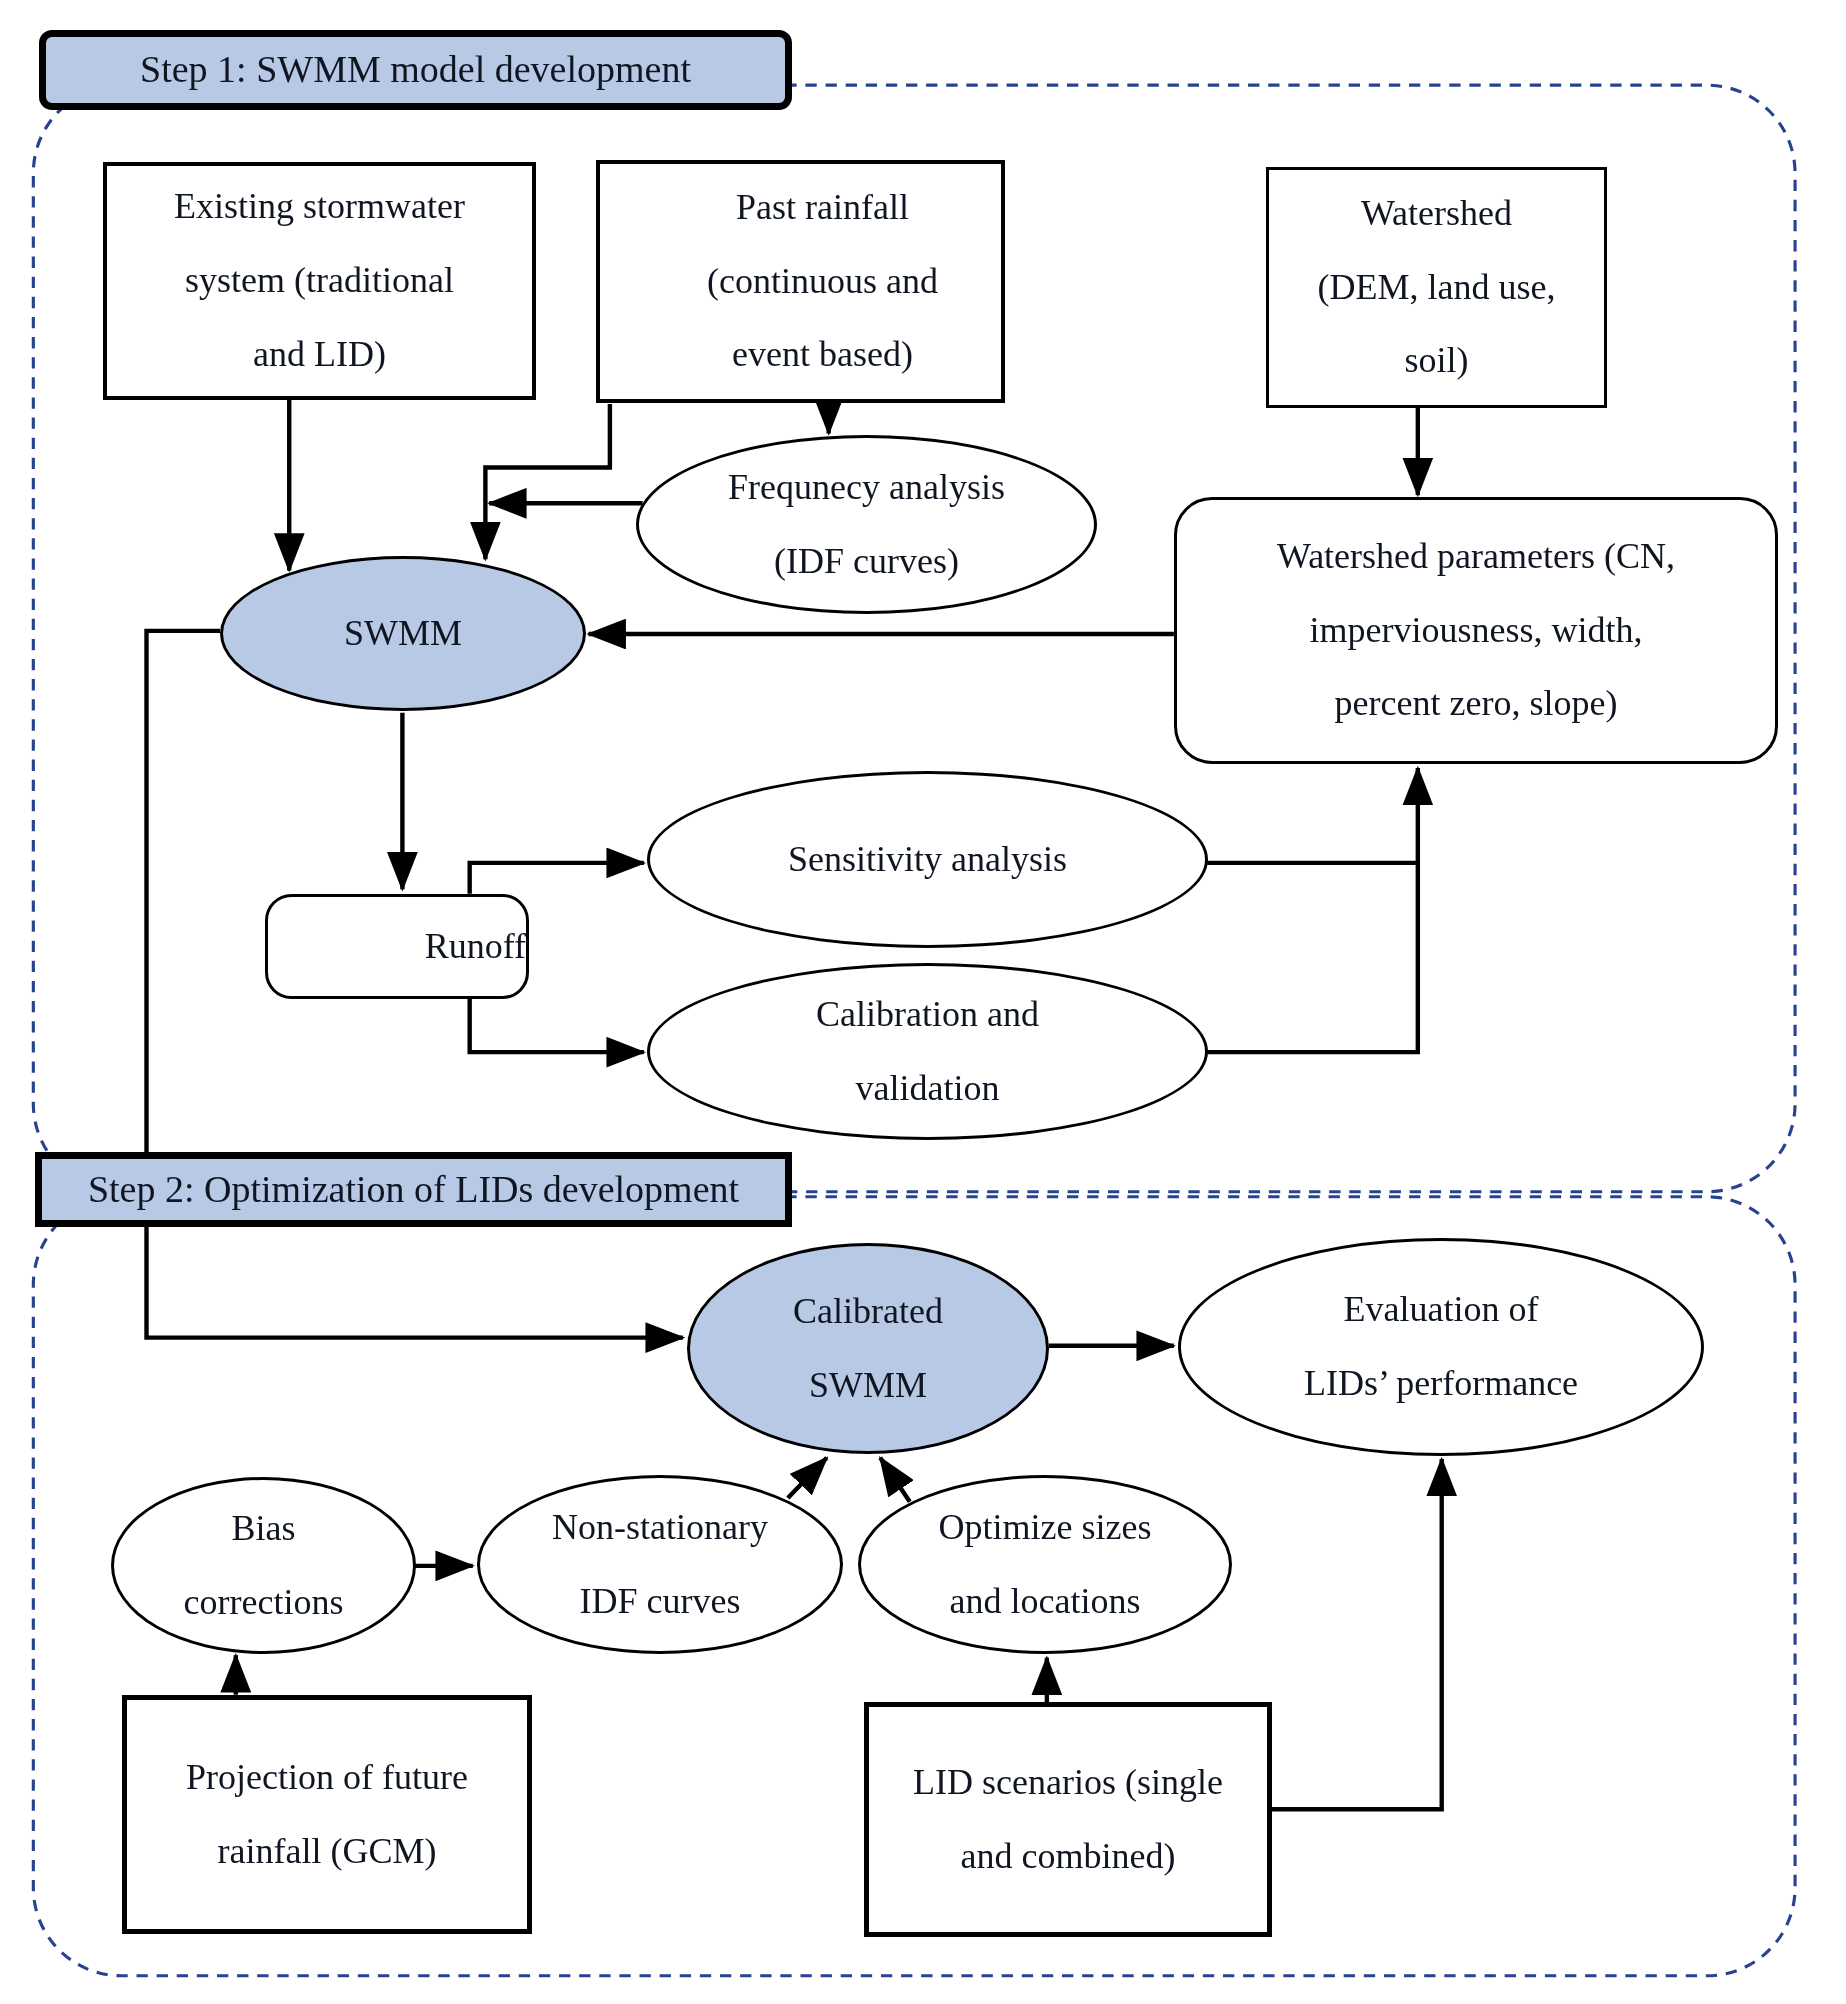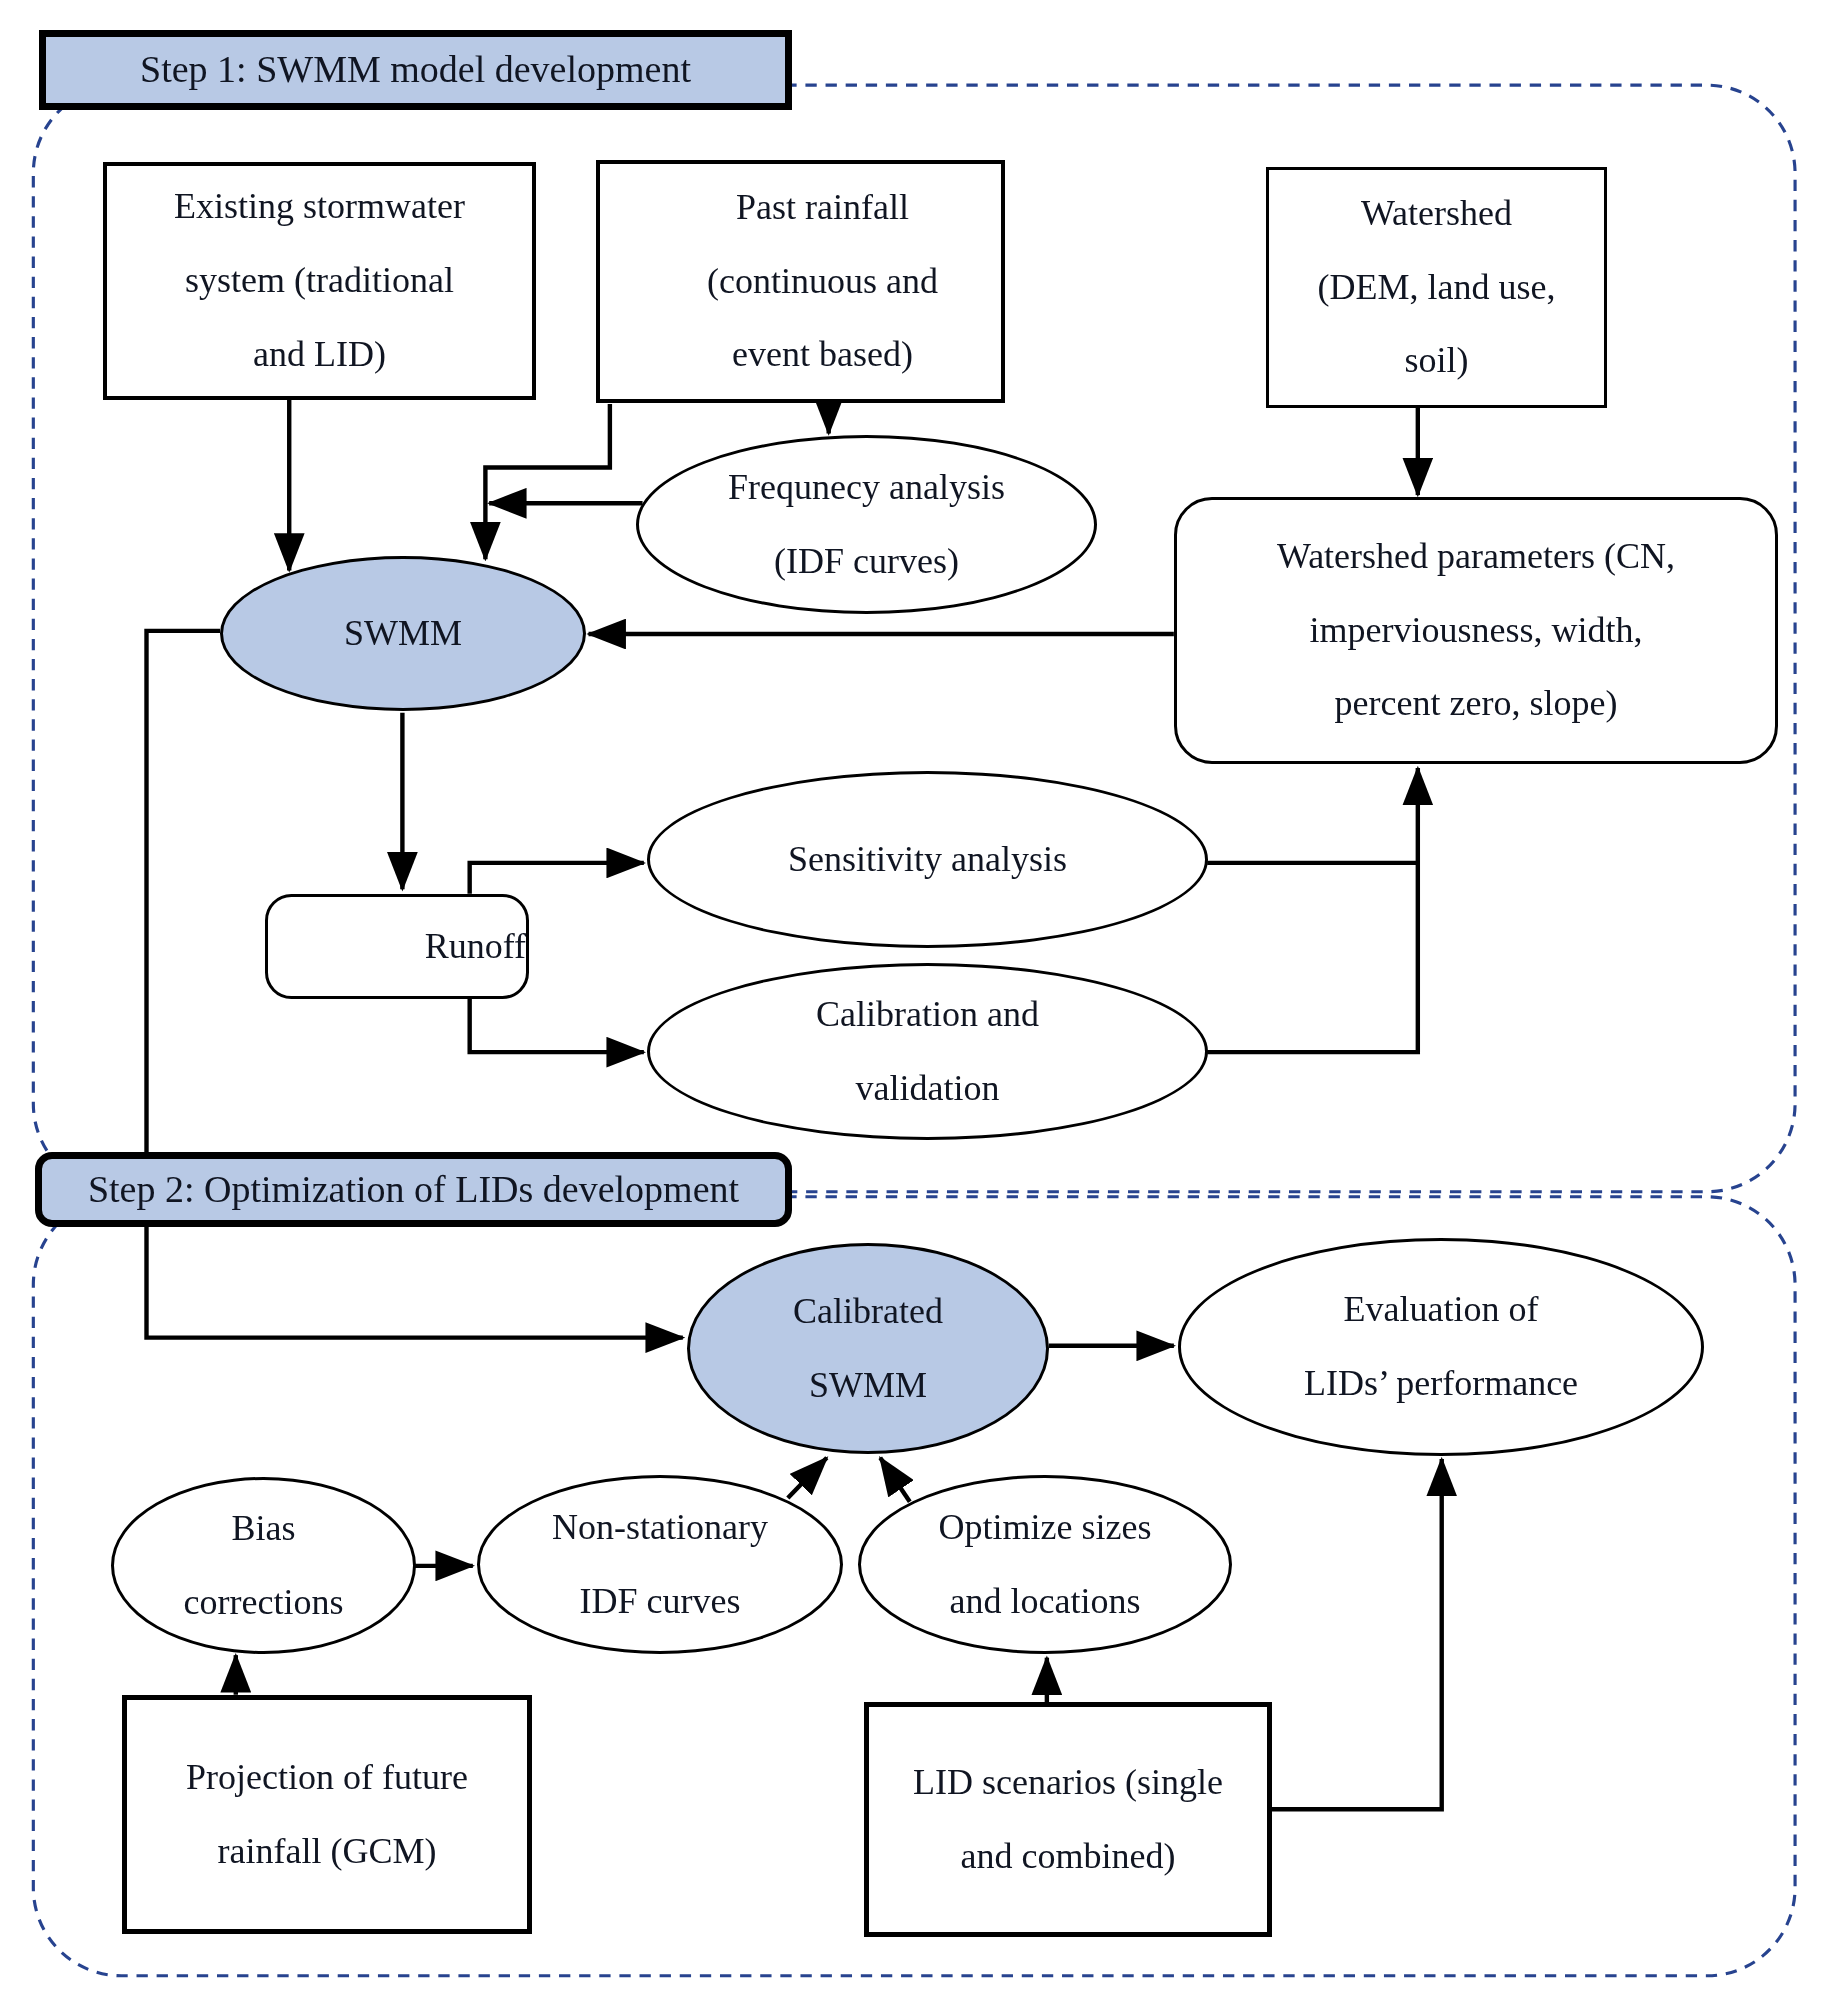--- a/index.html
+++ b/index.html
@@ -70,24 +70,24 @@
 
     <line x1="1668" y1="2140" x2="1867" y2="2140" class="ln" marker-end="url(#ah)"></line>
     <line x1="660" y1="2490" x2="752" y2="2490" class="ln" marker-end="url(#ah)"></line>
     <line x1="1253" y1="2382" x2="1315" y2="2318" class="ln" marker-end="url(#ah)"></line>
     <line x1="1447" y1="2388" x2="1400" y2="2318" class="ln" marker-end="url(#ah)"></line>
     <line x1="375" y1="2695" x2="375" y2="2632" class="ln" marker-end="url(#ah)"></line>
     <line x1="1665" y1="2707" x2="1665" y2="2636" class="ln" marker-end="url(#ah)"></line>
     <polyline points="2023,2877 2293,2877 2293,2320" class="ln" marker-end="url(#ah)"></polyline>
   </svg>
 
-  <div class="node title" style="left:39px;top:30px;width:753px;height:80px;">
+  <div class="node title" style="left:39px;top:30px;width:753px;height:80px;border-radius:13px;">
     <span>Step 1: SWMM model development</span>
   </div>
-  <div class="node title" style="left:35px;top:1152px;width:757px;height:75px;border-radius:17px;">
+  <div class="node title" style="left:35px;top:1152px;width:757px;height:75px;">
     <span>Step 2: Optimization of LIDs development</span>
   </div>
 
   <div class="node bw7" style="left:103px;top:162px;width:433px;height:238px;">
     <span>Existing stormwater
 system (traditional
 and LID)</span>
   </div>
   <div class="node bw7" style="left:596px;top:160px;width:409px;height:243px;padding-left:44px;">
     <span>Past rainfall

